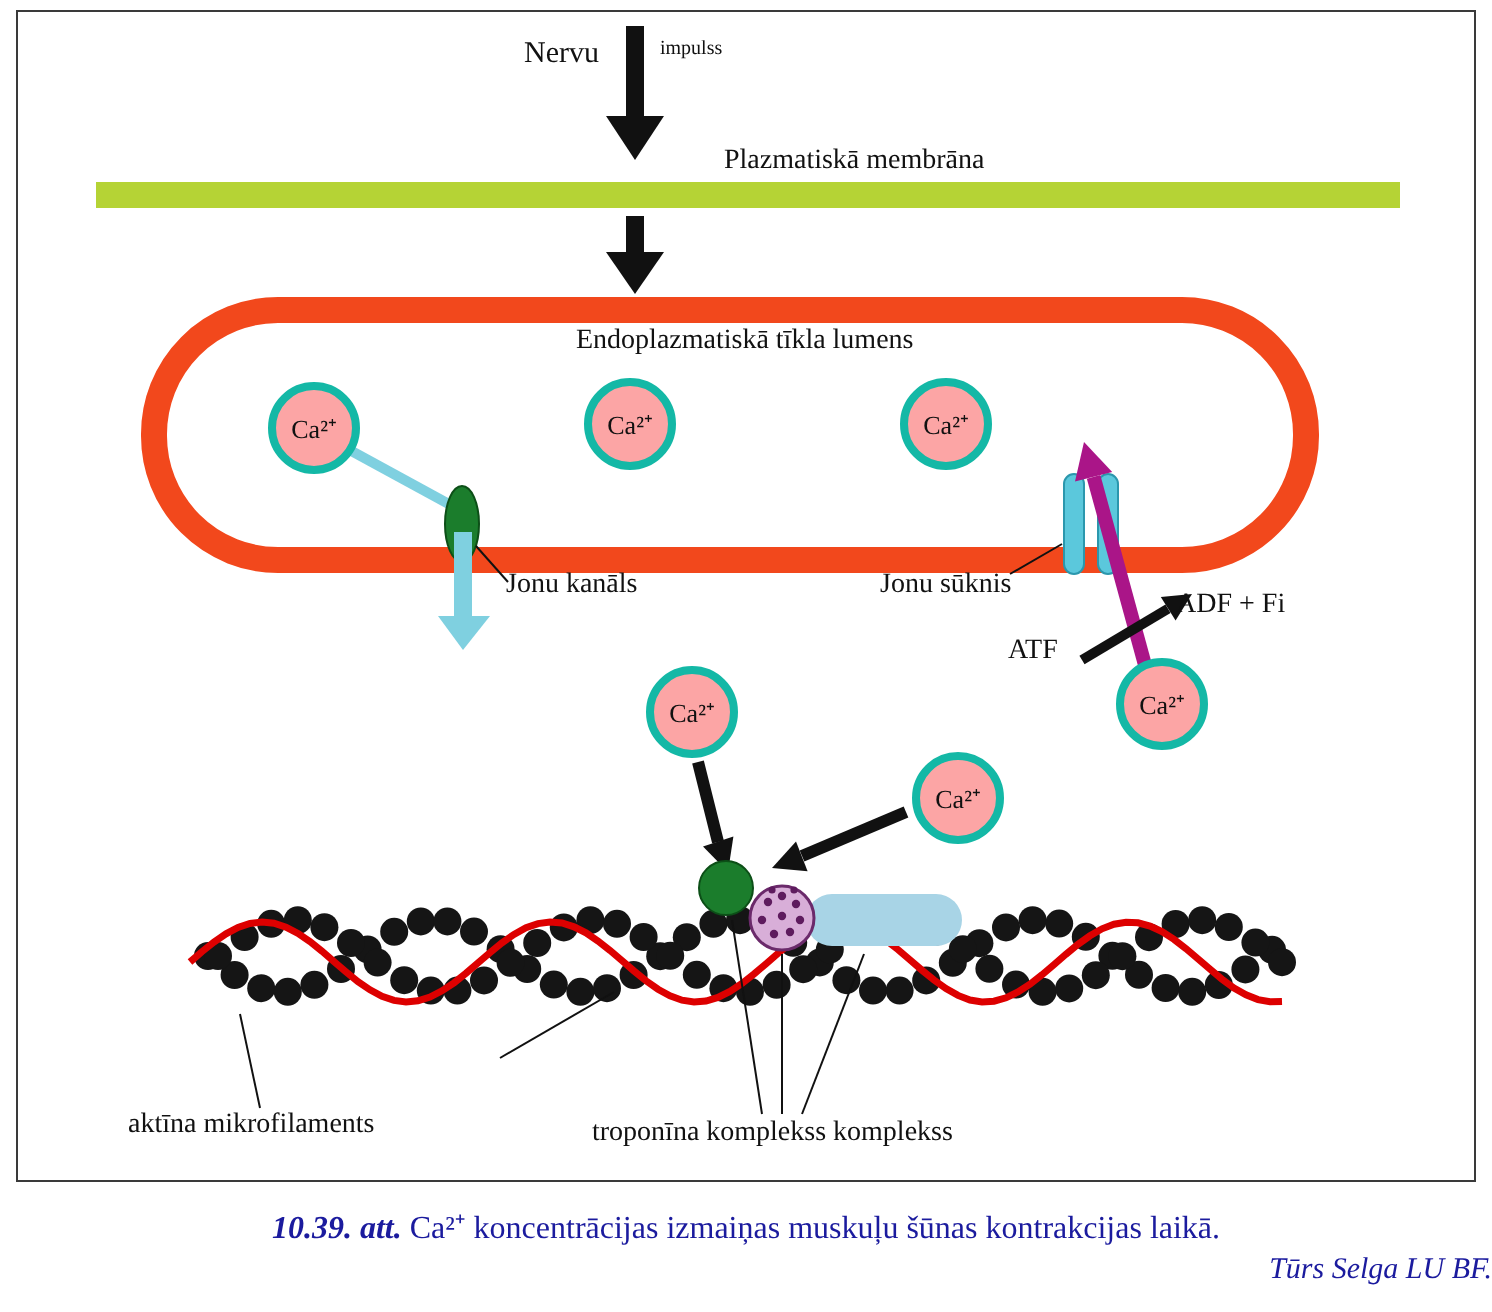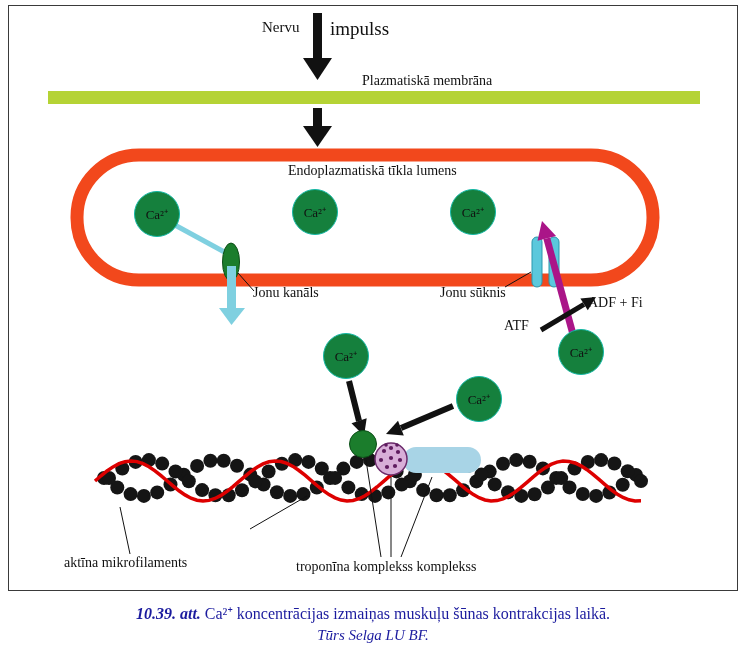--- a/index.html
+++ b/index.html
@@ -1,27 +1,27 @@
 <!DOCTYPE html>
 <html><head>
 <meta charset="utf-8">
 <style>
   html,body{margin:0;padding:0;background:#fff;}
   .stage{position:relative;width:746px;height:656px;background:#fff;overflow:hidden;
          font-family:"Liberation Serif",serif;}
   .frame{position:absolute;left:8px;top:5px;width:728px;height:584px;border:1px solid #3a3a3a;}
   svg{position:absolute;left:0;top:0;}
   .lbl{position:absolute;font-size:14px;color:#111;white-space:nowrap;line-height:1.1;}
-  .ca{position:absolute;width:46px;height:46px;border-radius:50%;background:#15803d;
-      border:1px solid #14b8a6;box-sizing:border-box;display:flex;align-items:center;
+  .ca{position:absolute;width:46px;height:46px;border-radius:50%;background:#fca5a5;
+      border:4px solid #14b8a6;box-sizing:border-box;display:flex;align-items:center;
       justify-content:center;font-size:13px;color:#111;text-align:right;}
   .caption{position:absolute;left:0;top:602px;width:746px;text-align:center;
            color:#1b1b9e;font-size:16px;}
   .cap-num{font-weight:bold;font-style:italic;}
-  .cap-credit{font-style:italic;margin-top:3px;font-size:15px;}
+  .cap-credit{font-style:italic;margin-top:3px;font-size:15px;text-align:right;}
 </style>
 </head>
 <body>
 
 <div class="stage">
   <div class="frame"></div>
 
   <svg width="746" height="656" viewBox="0 0 746 656">
 
     <g>
@@ -180,21 +180,21 @@
     </g>
 
     <line x1="250" y1="529" x2="307" y2="496" stroke="#111" stroke-width="1"></line>
     <line x1="130" y1="554" x2="120" y2="507" stroke="#111" stroke-width="1"></line>
     <line x1="381" y1="557" x2="366" y2="460" stroke="#111" stroke-width="1"></line>
     <line x1="391" y1="557" x2="391" y2="477" stroke="#111" stroke-width="1"></line>
     <line x1="401" y1="557" x2="432" y2="477" stroke="#111" stroke-width="1"></line>
   </svg>
 
   <div class="lbl" style="left:262px;top:19px;font-size:15px">Nervu</div>
-  <div class="lbl" style="left:330px;top:19px;font-size:19px">impulss</div>
+  <div class="lbl" style="left:330px;top:19px;font-size:10px">impulss</div>
   <div class="lbl" style="left:288px;top:163px">Endoplazmatiskā tīkla lumens</div>
   <div class="lbl" style="left:362px;top:73px">Plazmatiskā membrāna</div>
   <div class="lbl" style="left:253px;top:285px">Jonu kanāls</div>
   <div class="lbl" style="left:440px;top:285px">Jonu sūknis</div>
   <div class="lbl" style="left:504px;top:318px">ATF</div>
   <div class="lbl" style="left:588px;top:295px">ADF + Fi</div>
   <div class="lbl" style="left:64px;top:555px">aktīna mikrofilaments</div>
   <div class="lbl" style="left:296px;top:559px">troponīna komplekss komplekss</div>
 
   <div class="ca" style="left:134px;top:191px">Ca²⁺</div>

